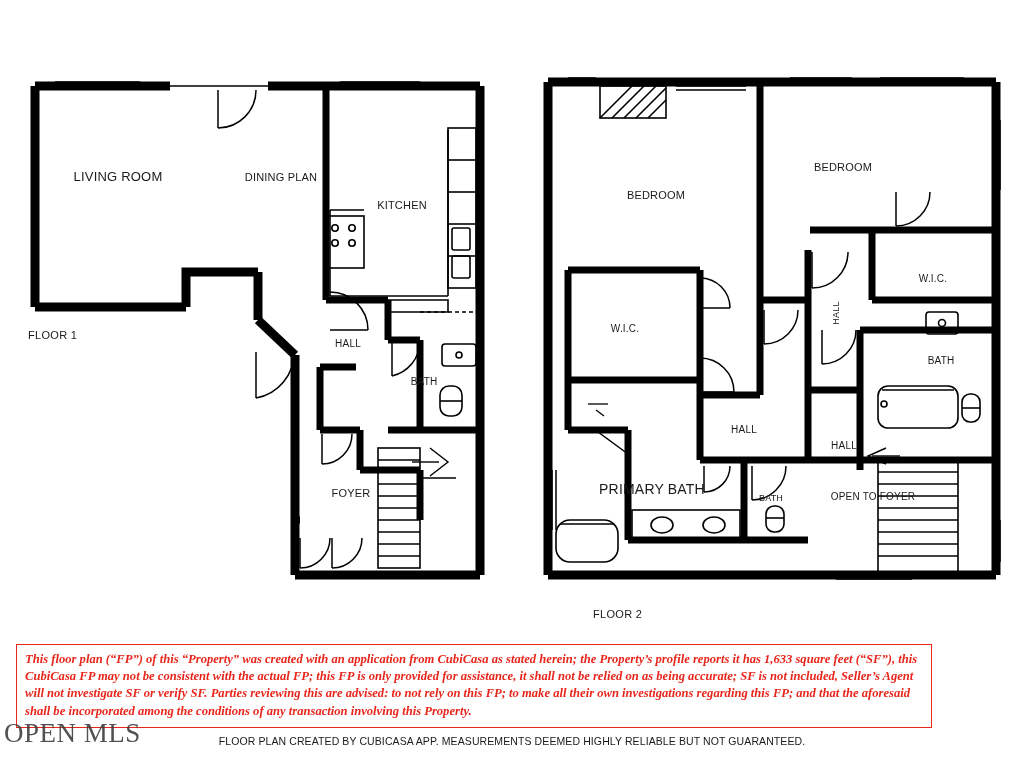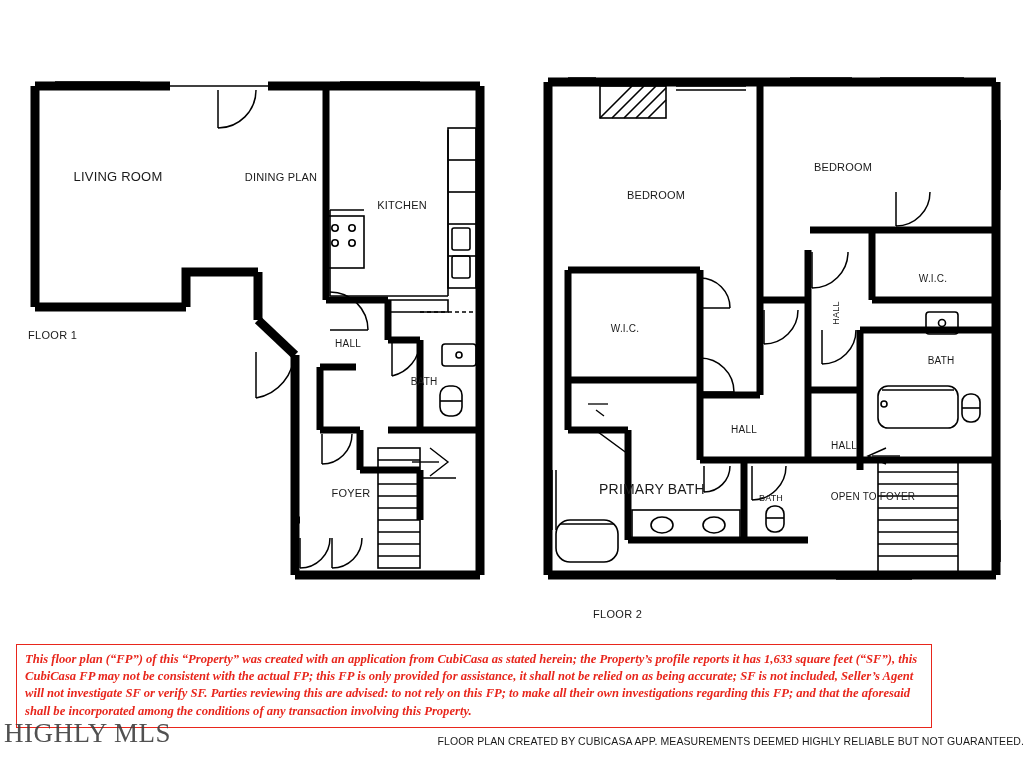--- a/index.html
+++ b/index.html
@@ -59,21 +59,21 @@
     font-size: 12.6px;
     line-height: 17.2px;
     text-align: left;
     margin-top: 19px;
   }
   .footer-note {
     position: absolute;
     left: 0;
     top: 735px;
     width: 1024px;
-    text-align: right;
+    text-align: center;
     font-family: "Liberation Sans", sans-serif;
     font-size: 10.5px;
     color: #1a1a1a;
     letter-spacing: 0.1px;
   }
   .watermark {
     position: absolute;
     left: 4px;
     top: 718px;
     font-family: "Liberation Serif", serif;
@@ -305,15 +305,15 @@
   <div class="room-label" style="left:941px; top:360px; font-size:10px;">BATH</div>
   <div class="room-label vertical" style="left:836px; top:313px; font-size:9px;">HALL</div>
   <div class="room-label" style="left:744px; top:429px; font-size:10px;">HALL</div>
   <div class="room-label" style="left:844px; top:445px; font-size:10px;">HALL</div>
   <div class="room-label" style="left:652px; top:489px; font-size:14px;text-align:right;">PRIMARY BATH</div>
   <div class="room-label" style="left:771px; top:498px; font-size:9px;">BATH</div>
   <div class="room-label" style="left:873px; top:496px; font-size:10px;">OPEN TO FOYER</div>
 
   <div class="disclaimer">This floor plan (“FP”) of this “Property” was created with an application from CubiCasa as stated herein; the Property’s profile reports it has 1,633 square feet (“SF”), this CubiCasa FP may not be consistent with the actual FP; this FP is only provided for assistance, it shall not be relied on as being accurate; SF is not included, Seller’s Agent will not investigate SF or verify SF.  Parties reviewing this are advised: to not rely on this FP; to make all their own investigations regarding this FP; and that the aforesaid shall be incorporated among the conditions of any transaction involving this Property.</div>
   <div class="footer-note">FLOOR PLAN CREATED BY CUBICASA APP. MEASUREMENTS DEEMED HIGHLY RELIABLE BUT NOT GUARANTEED.</div>
-  <div class="watermark">HIGHLY MLS</div>
+  <div class="watermark">OPEN MLS</div>
 
 </div>
 
 </body></html>

